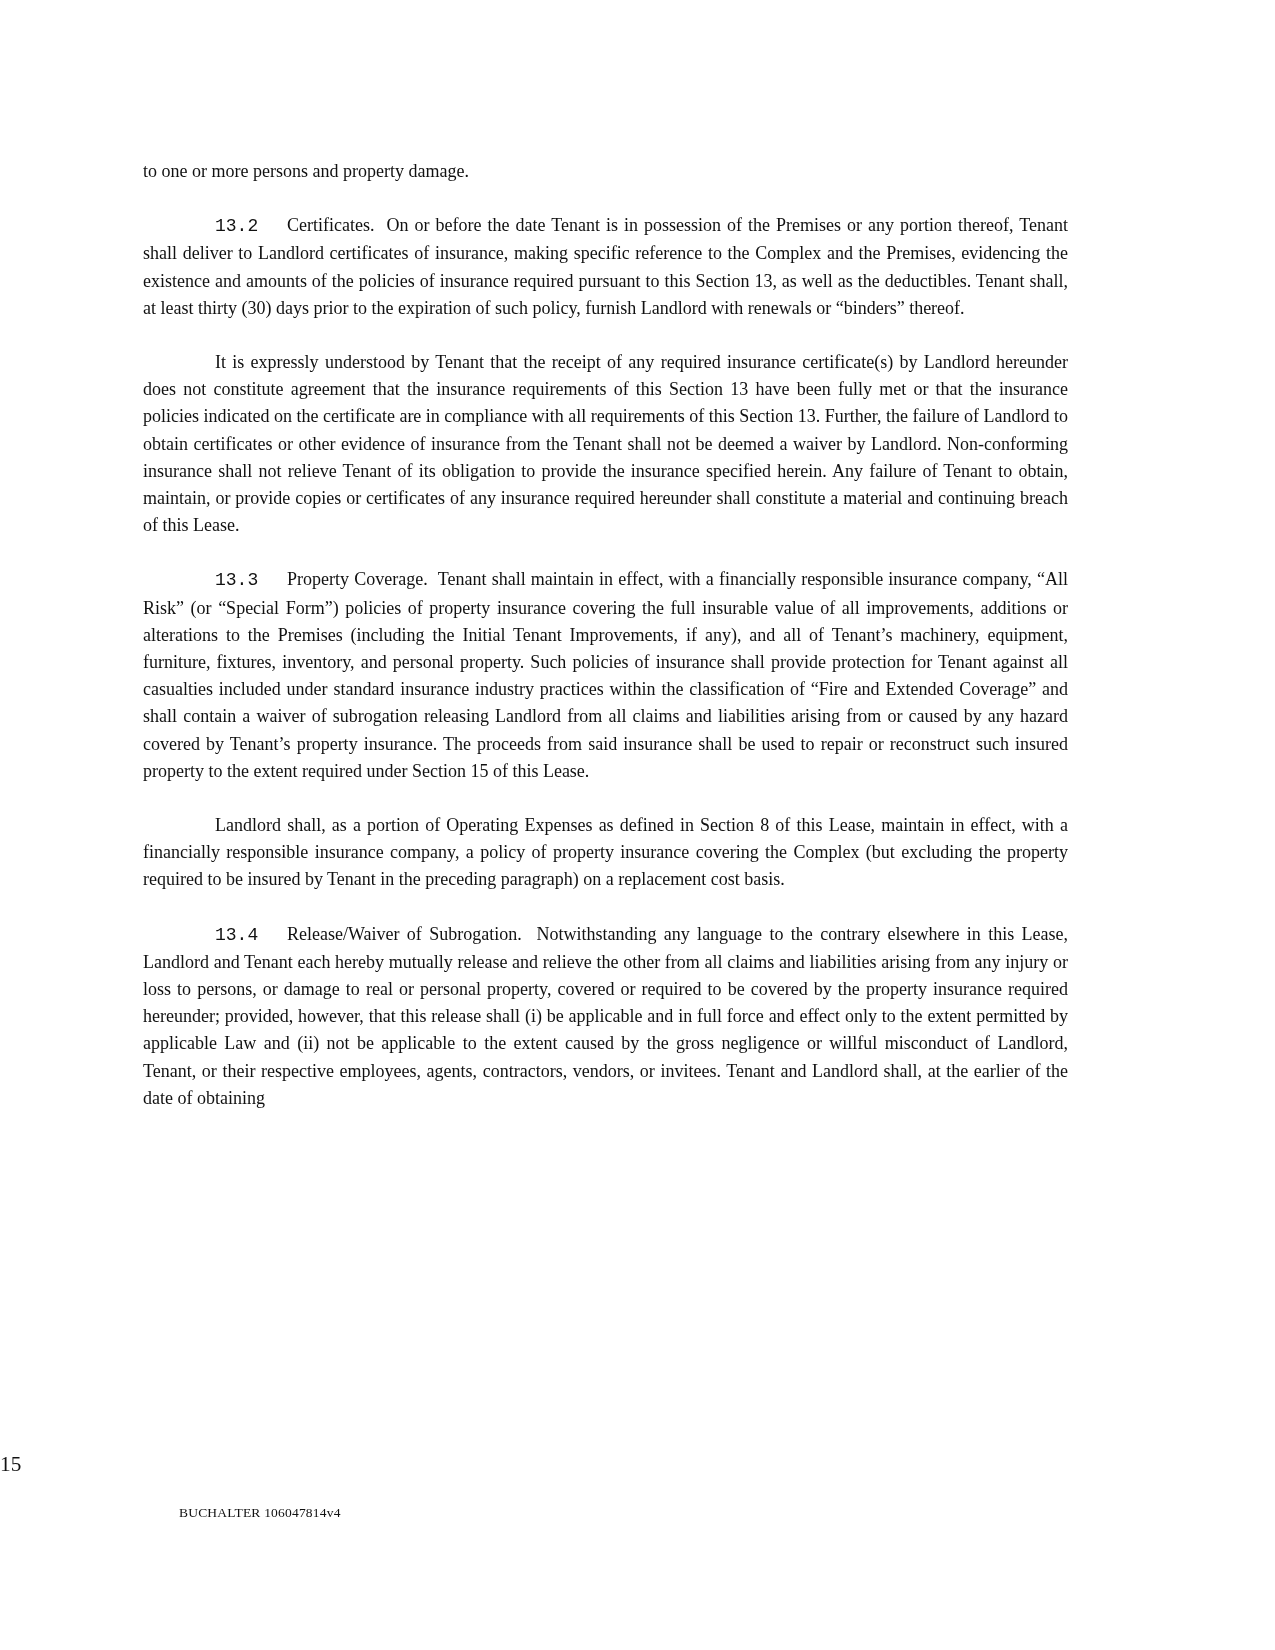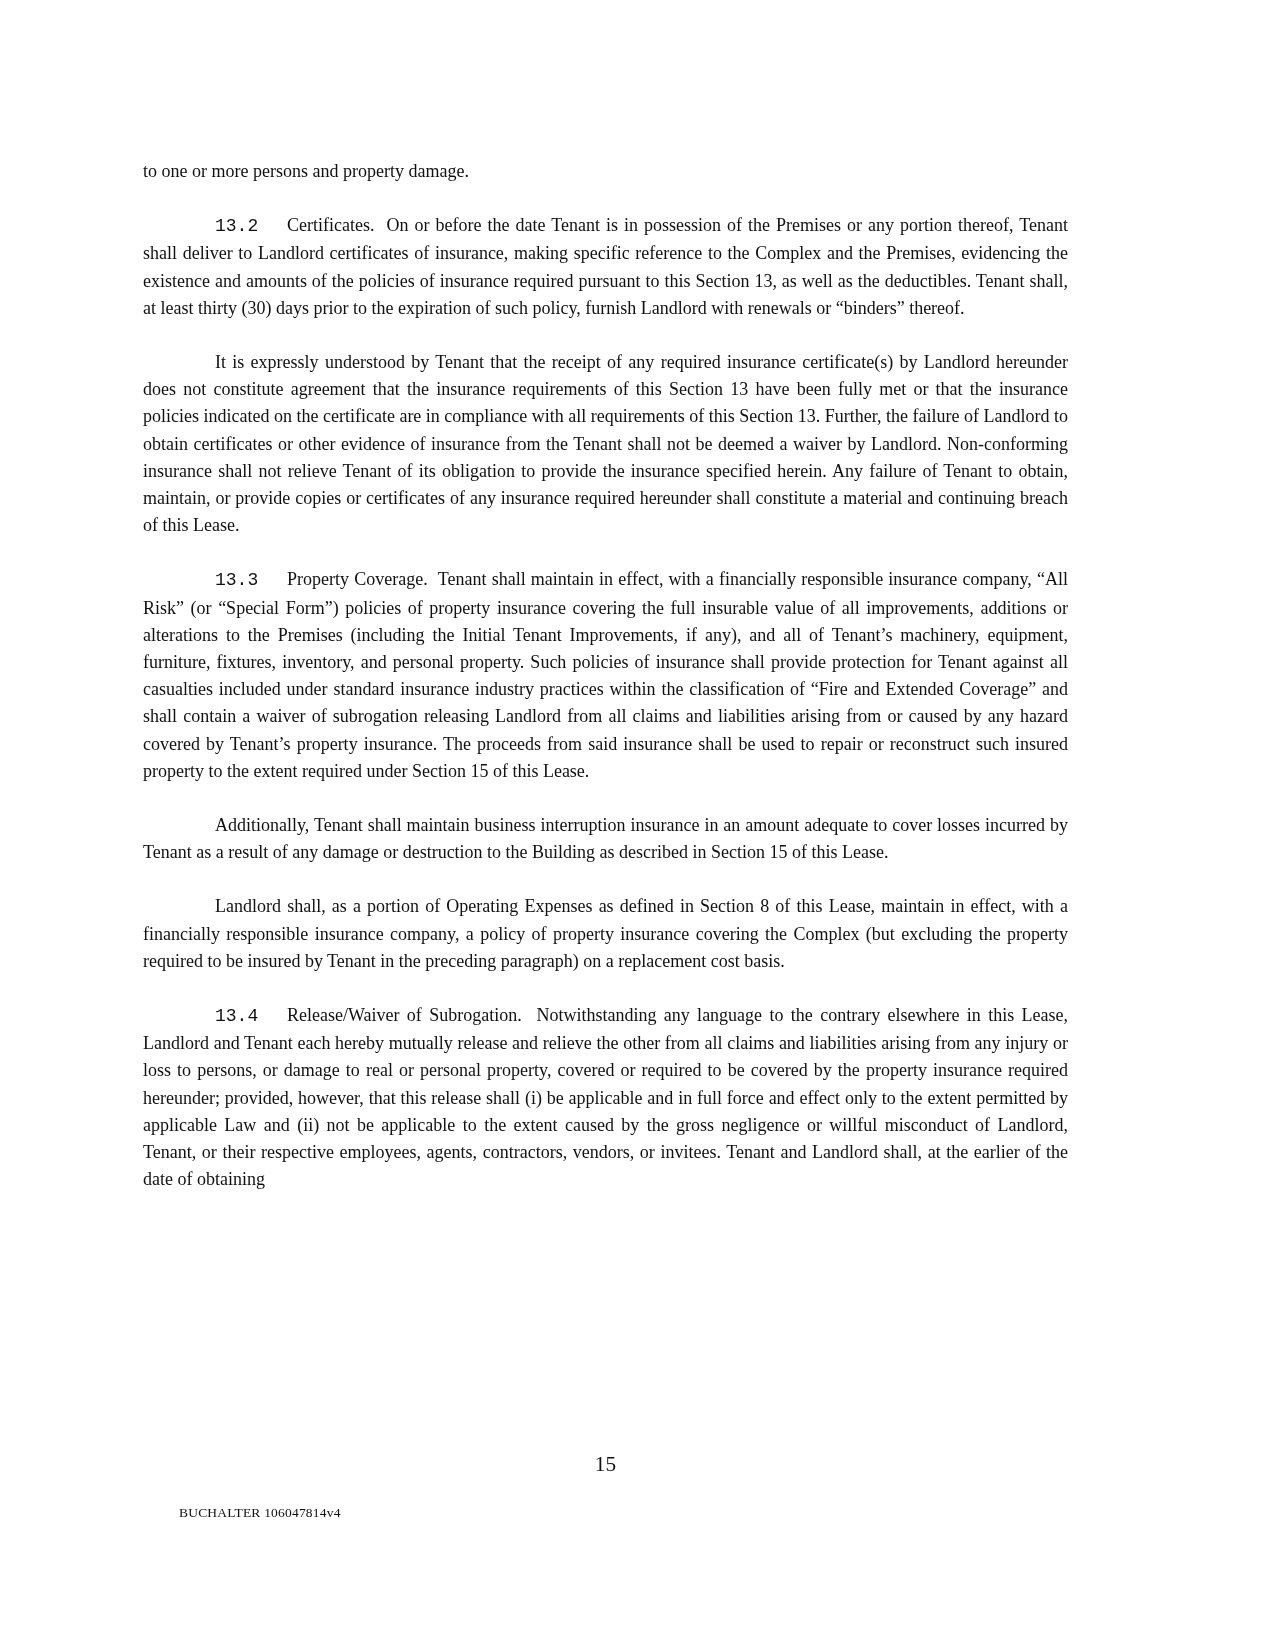--- a/index.html
+++ b/index.html
@@ -2,36 +2,35 @@
 <html><head>
 <meta charset="utf-8">
 <style>
   html,body{margin:0;padding:0;background:#fff;}
   body{width:1275px;height:1650px;position:relative;overflow:hidden;font-family:"Liberation Serif",serif;color:#111;}
   .page{position:absolute;left:143px;top:144px;width:925px;font-size:18px;line-height:27.2px;margin-top:14px;}
   p{margin:0 0 27px 0;text-align:justify;}
   .ind{text-indent:72px;}
   .num{display:inline-block;width:72px;text-indent:0;font-family:Liberation Mono, monospace;}
   b{font-weight:normal;}
-  .pgnum{position:absolute;top:1452px;left:0;width:1211px;text-align:center;font-size:21.3px;}
+  .pgnum{position:absolute;top:1452px;left:0;width:1211px;text-align:left;font-size:21.3px;}
   .footer{position:absolute;left:143px;top:1505px;font-size:13.5px;letter-spacing:0.2px;margin-left:36px;}
 </style>
 </head>
 <body>
 
 <div class="page">
   <p>to one or more persons and property damage.</p>
 
   <p class="ind"><span class="num">13.2</span><b>Certificates</b>.&nbsp; <span>On or before the date Tenant is in possession of the Premises or any portion thereof, Tenant shall deliver to Landlord certificates of insurance, making specific reference to the Complex and the Premises, evidencing the existence and amounts of the policies of insurance required pursuant to this Section 13, as well as the deductibles.  Tenant shall, at least thirty (30) days prior to the expiration of such policy, furnish Landlord with renewals or “binders” thereof.</span></p>
 
   <p class="ind">It is expressly understood by Tenant that the receipt of any required insurance certificate(s) by Landlord hereunder does not constitute agreement that the insurance requirements of this Section 13 have been fully met or that the insurance policies indicated on the certificate are in compliance with all requirements of this Section 13.  Further, the failure of Landlord to obtain certificates or other evidence of insurance from the Tenant shall not be deemed a waiver by Landlord.  Non-conforming insurance shall not relieve Tenant of its obligation to provide the insurance specified herein.  Any failure of Tenant to obtain, maintain, or provide copies or certificates of any insurance required hereunder shall constitute a material and continuing breach of this Lease.</p>
 
   <p class="ind"><span class="num">13.3</span><b>Property Coverage</b>.&nbsp; <span>Tenant shall maintain in effect, with a financially responsible insurance company, “All Risk” (or “Special Form”) policies of property insurance covering the full insurable value of all improvements, additions or alterations to the Premises (including the Initial Tenant Improvements, if any), and all of Tenant’s machinery, equipment, furniture, fixtures, inventory, and personal property.  Such policies of insurance shall provide protection for Tenant against all casualties included under standard insurance industry practices within the classification of “Fire and Extended Coverage” and shall contain a waiver of subrogation releasing Landlord from all claims and liabilities arising from or caused by any hazard covered by Tenant’s property insurance.  The proceeds from said insurance shall be used to repair or reconstruct such insured property to the extent required under Section 15 of this Lease.</span></p>
 
-  <p class="ind">Additionally, Tenant shall maintain business interruption insurance in an amount adequate to cover losses incurred by Tenant as a result of any damage or destruction to the Building as described in Section 15 of this Lease.</p>
 
   <p class="ind">Landlord shall, as a portion of Operating Expenses as defined in Section 8 of this Lease, maintain in effect, with a financially responsible insurance company, a policy of property insurance covering the Complex (but excluding the property required to be insured by Tenant in the preceding paragraph) on a replacement cost basis.</p>
 
   <p class="ind"><span class="num">13.4</span><b>Release/Waiver of Subrogation</b>.&nbsp; <span>Notwithstanding any language to the contrary elsewhere in this Lease, Landlord and Tenant each hereby mutually release and relieve the other from all claims and liabilities arising from any injury or loss to persons, or damage to real or personal property, covered or required to be covered by the property insurance required hereunder; provided, however, that this release shall (i) be applicable and in full force and effect only to the extent permitted by applicable Law and (ii) not be applicable to the extent caused by the gross negligence or willful misconduct of Landlord, Tenant, or their respective employees, agents, contractors, vendors, or invitees.  Tenant and Landlord shall, at the earlier of the date of obtaining</span></p>
 </div>
 
 <div class="pgnum">15</div>
 <div class="footer">BUCHALTER 106047814v4</div>
 
 </body></html>

